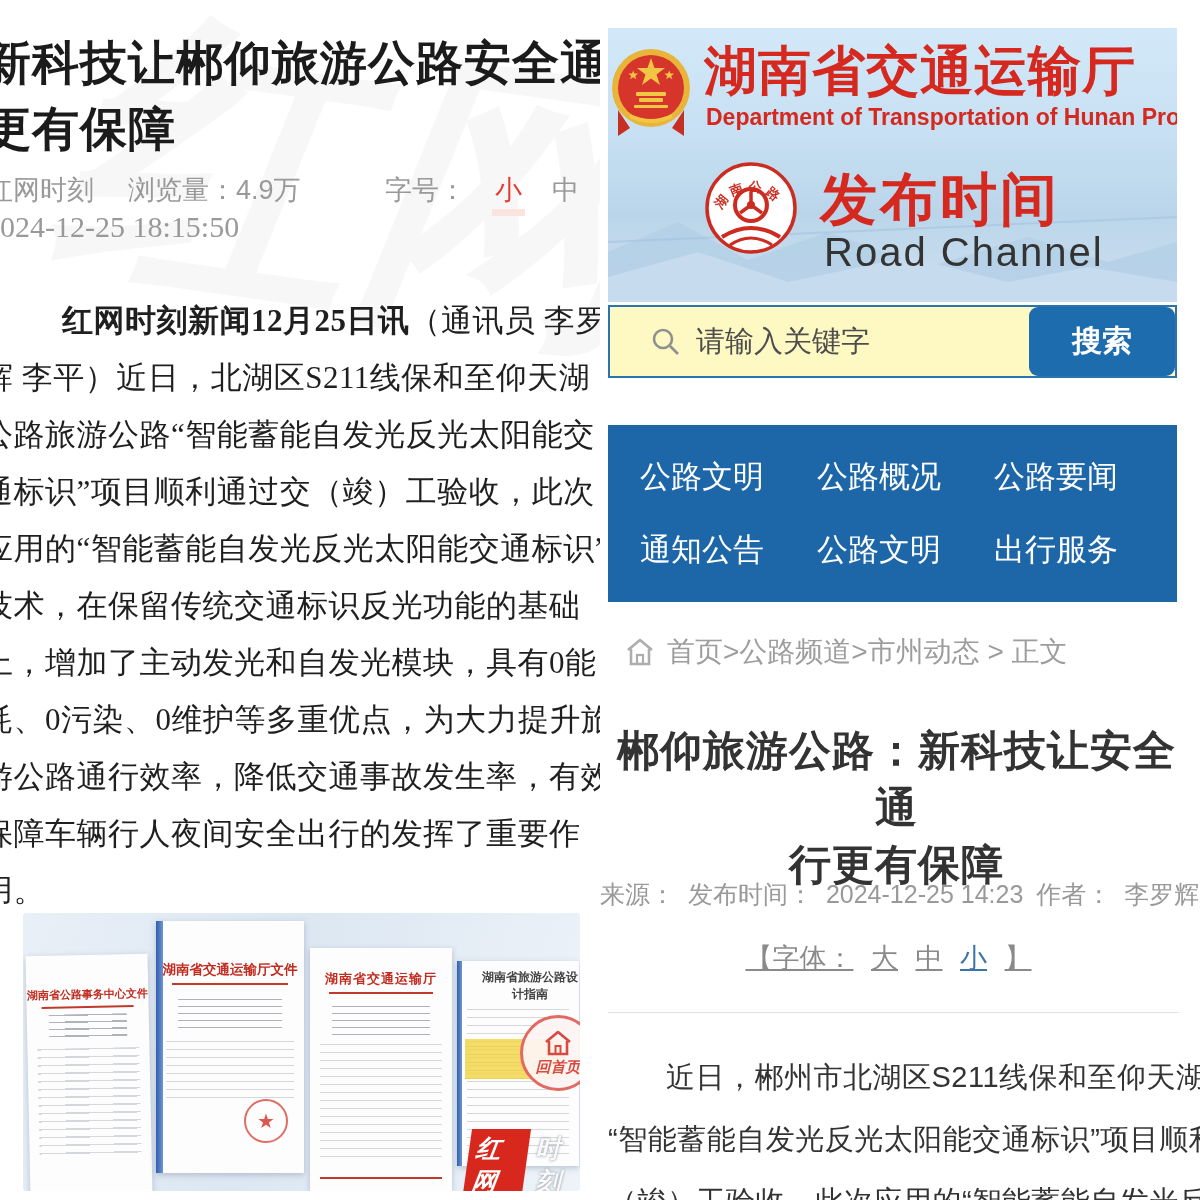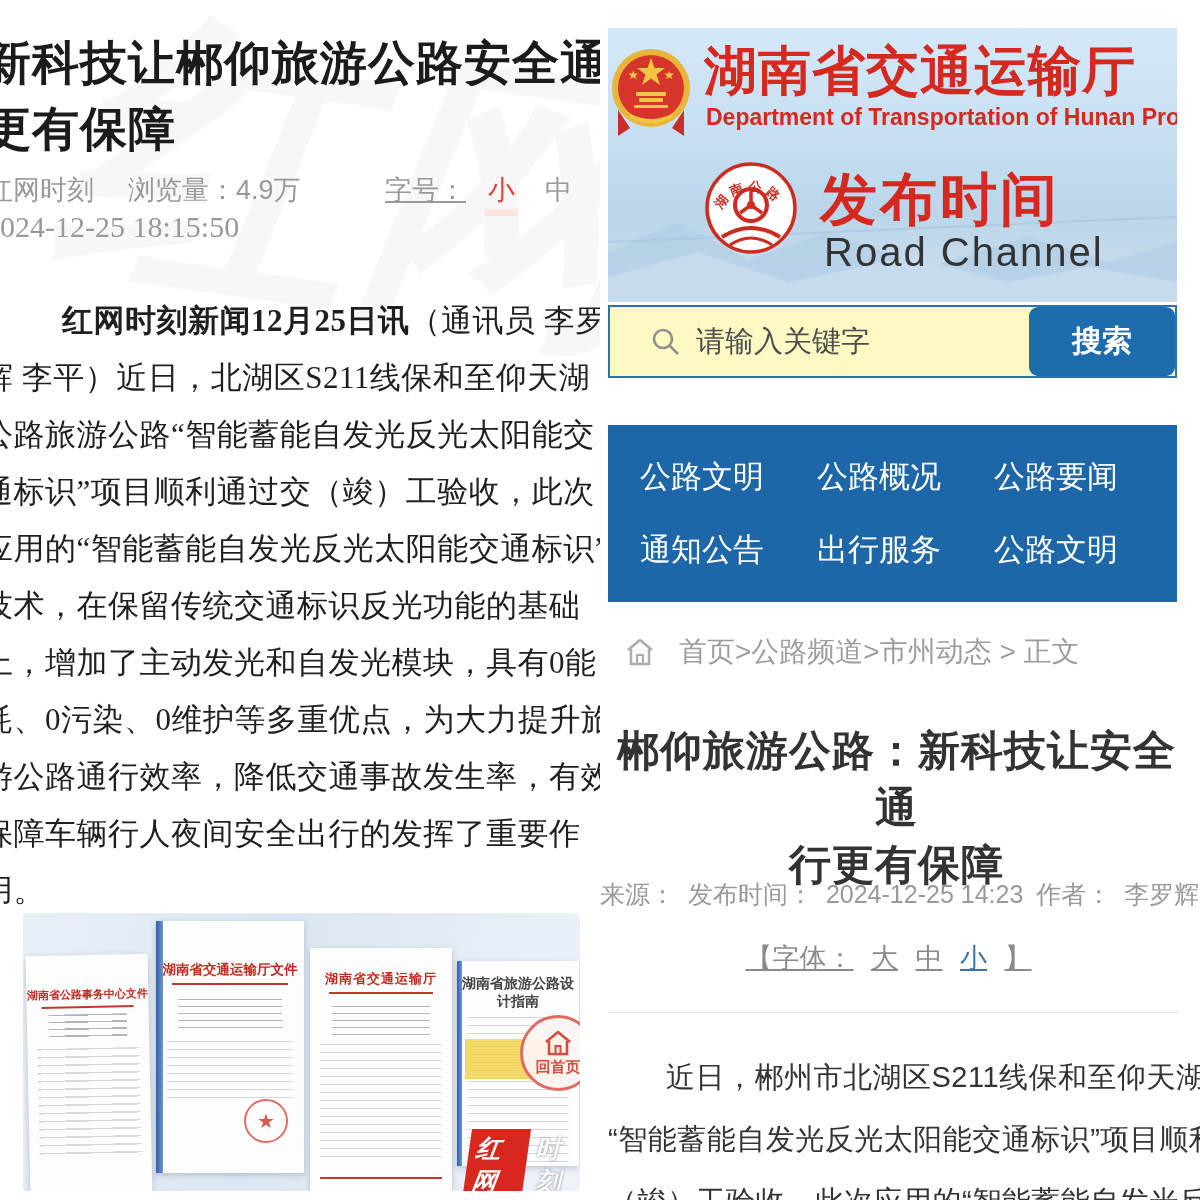--- a/index.html
+++ b/index.html
@@ -10,21 +10,21 @@
   .left-pane { position:relative; width:600px; height:1200px; overflow:hidden; background:#fff; }
   .lp-watermark { position:absolute; top:30px; right:-60px; font-size:300px; font-weight:900; font-style:italic;
     color:rgba(140,140,140,0.07); transform:rotate(8deg); white-space:nowrap; line-height:1; }
   .lp-title { position:absolute; top:30px; left:-16px; width:700px; font-size:47px; font-weight:800;
     color:#1b1b1b; line-height:66px; letter-spacing:1px; }
   .lp-title div { white-space:nowrap; }
   .lp-meta { position:absolute; top:172px; left:0; width:100%; height:36px; font-size:27px; color:#999; }
   .lp-source { position:absolute; left:-14px; top:0; white-space:nowrap; }
   .lp-views  { position:absolute; left:128px; top:0; white-space:nowrap; }
   .lp-fontsize { position:absolute; left:385px; top:0; display:flex; align-items:flex-start; white-space:nowrap; }
-  .lp-fontsize .fs-label { margin-right:22px;text-decoration:underline; }
+  .lp-fontsize .fs-label { margin-right:29px; }
   .lp-fontsize .fs-item { margin-right:30px; color:#999; }
   .lp-fontsize .fs-active { color:#e8392f; position:relative; }
   .lp-fontsize .fs-active::after { content:""; position:absolute; left:-3px; right:-3px; bottom:-8px; height:7px; background:#fbe3de; }
   .lp-date { position:absolute; top:210px; left:-15px; font-family:"Liberation Serif", serif; font-size:30px; color:#999; white-space:nowrap; }
   .lp-body { position:absolute; top:292px; left:-18px; width:700px; font-family:"Liberation Serif", serif; }
   .lp-body .bline { height:57px; line-height:57px; font-size:31px; color:#1f1f1f; white-space:nowrap; letter-spacing:0.5px; }
   .lp-body .bline b { font-weight:700; }
   .lp-body .indent { padding-left:80px; }
 
   
@@ -41,21 +41,21 @@
   .doc3 { left:287px; top:35px; width:142px; height:243px; }
   .doc4 { left:434px; top:48px; width:122px; height:205px; }
   .stamp { position:absolute; right:16px; bottom:30px; width:44px; height:44px; border:2px solid rgba(214,60,48,.75);
     border-radius:50%; color:rgba(214,60,48,.85); font-size:20px; display:flex; align-items:center; justify-content:center; }
   .highlight { position:absolute; left:8px; top:78px; width:96px; height:40px;
     background:repeating-linear-gradient(to bottom,#f3d64e 0 7px, #e8c83a 7px 8px); opacity:.85; }
   .doc3-bottom-rule { position:absolute; left:10px; right:10px; bottom:12px; height:2px; background:#c0392b; }
   .back-home { position:absolute; left:497px; top:102px; width:76px; height:76px; border-radius:50%;
     background:rgba(253,244,243,.92); border:3px solid #e26a62; display:flex; flex-direction:column;
     align-items:center; justify-content:center; gap:2px; }
-  .back-home span { color:#d84a40; font-size:15px; font-weight:700; }
+  .back-home span { color:#d84a40; font-size:15px; font-weight:700;font-style:italic; }
   .rednet-logo { position:absolute; left:444px; top:216px; display:flex; align-items:center; }
   .rednet-box { background:#d8281e; color:#fff; font-weight:800; font-style:italic; font-size:25px;
     padding:3px 7px; transform:skewX(-8deg); letter-spacing:2px; }
   .rednet-rest { color:#fafafa; font-weight:800; font-style:italic; font-size:25px; letter-spacing:2px; margin-left:10px;
     text-shadow:0 0 3px #9aa3ad, 0 0 1px #9aa3ad; }
 
   
   .right-pane { position:relative; width:600px; height:1200px; overflow:hidden; background:#fff; }
   .rp-banner { position:absolute; left:8px; top:28px; width:569px; height:274px; overflow:hidden;
     background:linear-gradient(180deg,#d3e9f9 0%, #c6dff2 40%, #bad5ea 68%, #cfe0ef 100%); }
@@ -73,21 +73,21 @@
   .rp-search input { flex:1; border:none; outline:none; font-size:29px; color:#444; margin-left:14px; min-width:0;
     font-family:"Liberation Sans", sans-serif; background:transparent; }
   .rp-search input::placeholder { color:#4d4d4d; opacity:1; }
   .search-btn { flex:0 0 auto; width:146px; height:69px; background:#1d6cad; color:#fff; font-size:30px; font-weight:700;
     border:none; border-radius:9px; cursor:pointer; font-family:"Liberation Sans", sans-serif; }
 
   .rp-nav { position:absolute; left:8px; top:425px; width:569px; height:177px; background:#1d67a9;
     display:grid; grid-template-columns:1fr 1fr 1fr; grid-template-rows:1fr 1fr; padding:16px 6px 16px 32px; }
   .rp-nav .nav-item { color:#fff; font-size:31px; display:flex; align-items:center; cursor:pointer; white-space:nowrap; }
 
-  .rp-breadcrumb { position:absolute; left:24px; top:633px; display:flex; align-items:center; gap:23px; }
+  .rp-breadcrumb { position:absolute; left:24px; top:633px; display:flex; align-items:center; gap:11px; }
   .rp-breadcrumb .crumb-text { font-size:28px; color:#9d9d9d; white-space:nowrap; }
 
   .rp-title { position:absolute; left:8px; top:722px; width:577px; text-align:center; font-size:42px; font-weight:800;
     color:#333; line-height:57px; letter-spacing:1px; }
   .rp-meta { position:absolute; left:0; top:878px; width:577px; text-align:center; font-size:25px; color:#999; white-space:nowrap; }
   .rp-meta span { margin-right:6px; }
   .rp-fontctl { position:absolute; left:0; top:940px; width:577px; text-align:center; font-size:27px; color:#8a8a8a; }
   .rp-fontctl span { margin:16px 5px;text-decoration:underline; }
   .rp-fontctl .blue { color:#3b74a8; }
   .rp-divider { position:absolute; left:8px; top:1012px; width:571px; height:1px; background:#e1e1e1; }
@@ -154,21 +154,21 @@
       </div>
       <div class="doc doc3">
         <div class="doc-title-red" style="font-size:13px; margin-top:22px; letter-spacing:1px;">湖南省交通运输厅</div>
         <div class="doc-rule" style="width:104px;"></div>
         <div class="doc-center-lines" style="height:30px; margin-top:12px;"></div>
         <div class="doc-lines" style="height:120px;"></div>
         <div class="doc3-bottom-rule"></div>
       </div>
       <div class="doc doc4">
         <div class="doc-spine" style="width:5px;"></div>
-        <div style="font-size:14px; font-weight:700; color:#444; text-align:center; margin-top:14px;">湖南省旅游公路设计指南</div>
+        <div style="font-size:12px; font-weight:700; color:#444; text-align:center; margin-top:8px;padding-left:24px;">湖南省旅游公路设计指南</div>
         <div class="doc-lines" style="height:150px; margin-top:6px;"></div>
         <div class="highlight"></div>
       </div>
 
       <div class="back-home">
         <svg width="30" height="26" viewBox="0 0 30 26">
           <path d="M3 12 L15 2 L27 12" fill="none" stroke="#d84a40" stroke-width="2.6" stroke-linejoin="round"></path>
           <path d="M6 11 L6 24 L24 24 L24 11" fill="none" stroke="#d84a40" stroke-width="2.6"></path>
           <rect x="12.5" y="16" width="5" height="8" fill="none" stroke="#d84a40" stroke-width="2"></rect>
         </svg>
@@ -234,22 +234,22 @@
       </svg>
       <input type="text" placeholder="请输入关键字" style="">
       <button class="search-btn">搜索</button>
     </div>
 
     <div class="rp-nav">
       <div class="nav-item">公路文明</div>
       <div class="nav-item">公路概况</div>
       <div class="nav-item">公路要闻</div>
       <div class="nav-item">通知公告</div>
+      <div class="nav-item">公路文明</div>
       <div class="nav-item">出行服务</div>
-      <div class="nav-item">公路文明</div>
     </div>
 
     <div class="rp-breadcrumb">
       <svg width="32" height="30" viewBox="0 0 32 30">
         <path d="M4 13 L16 3 L28 13" fill="none" stroke="#adadad" stroke-width="2.6" stroke-linejoin="round"></path>
         <path d="M7 12 L7 27 L25 27 L25 12" fill="none" stroke="#adadad" stroke-width="2.6"></path>
         <rect x="13" y="18" width="6" height="9" fill="none" stroke="#adadad" stroke-width="2.2"></rect>
       </svg>
       <span class="crumb-text">首页&gt;公路频道&gt;市州动态 &gt; 正文</span>
     </div>

